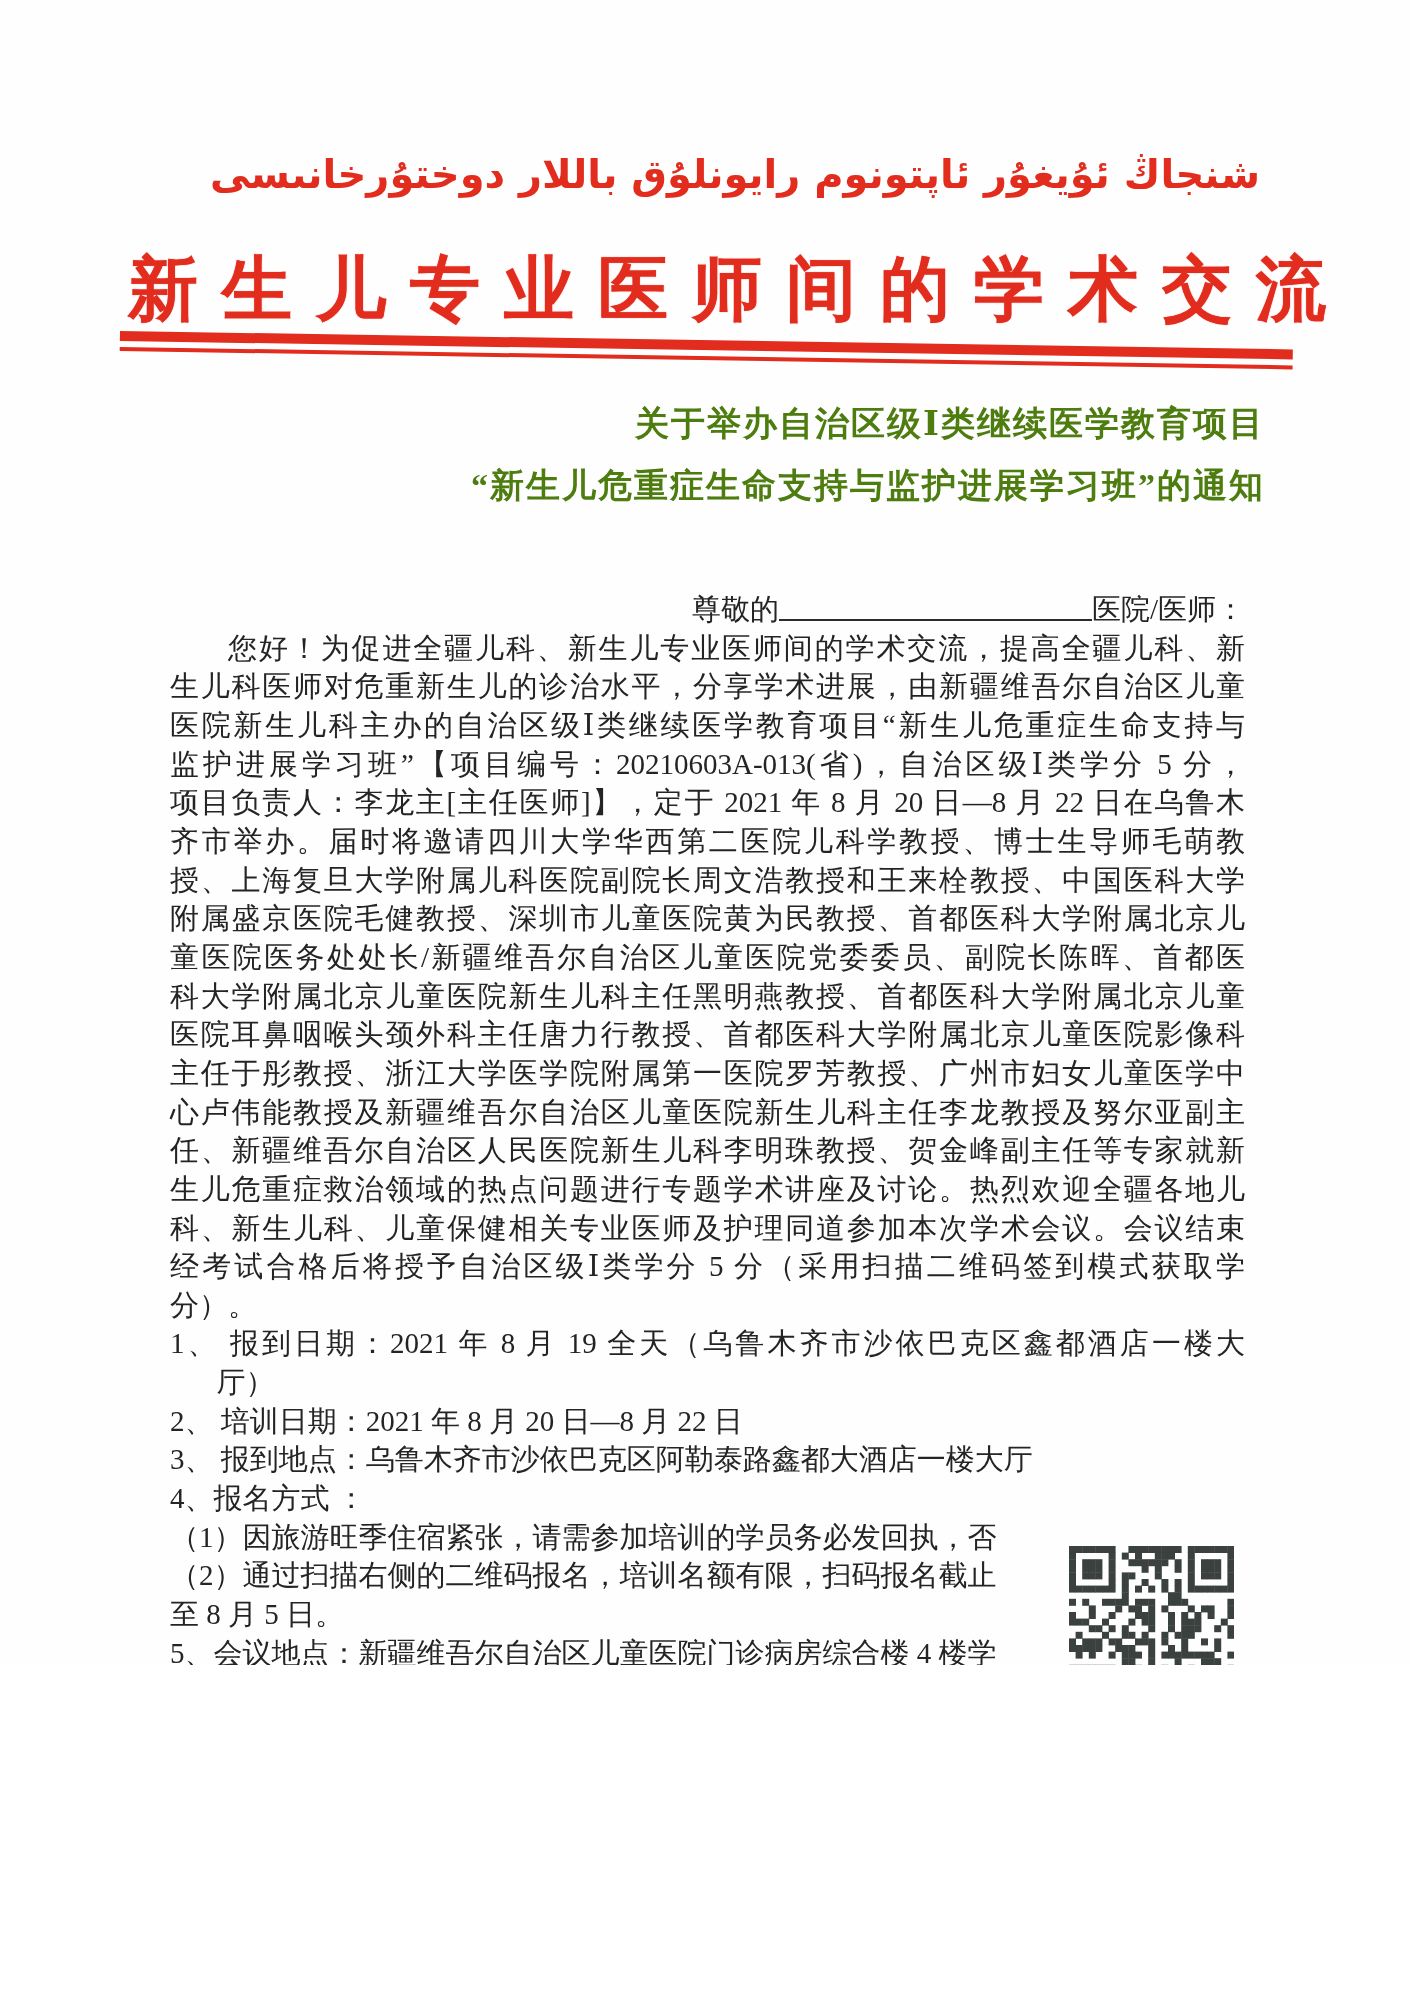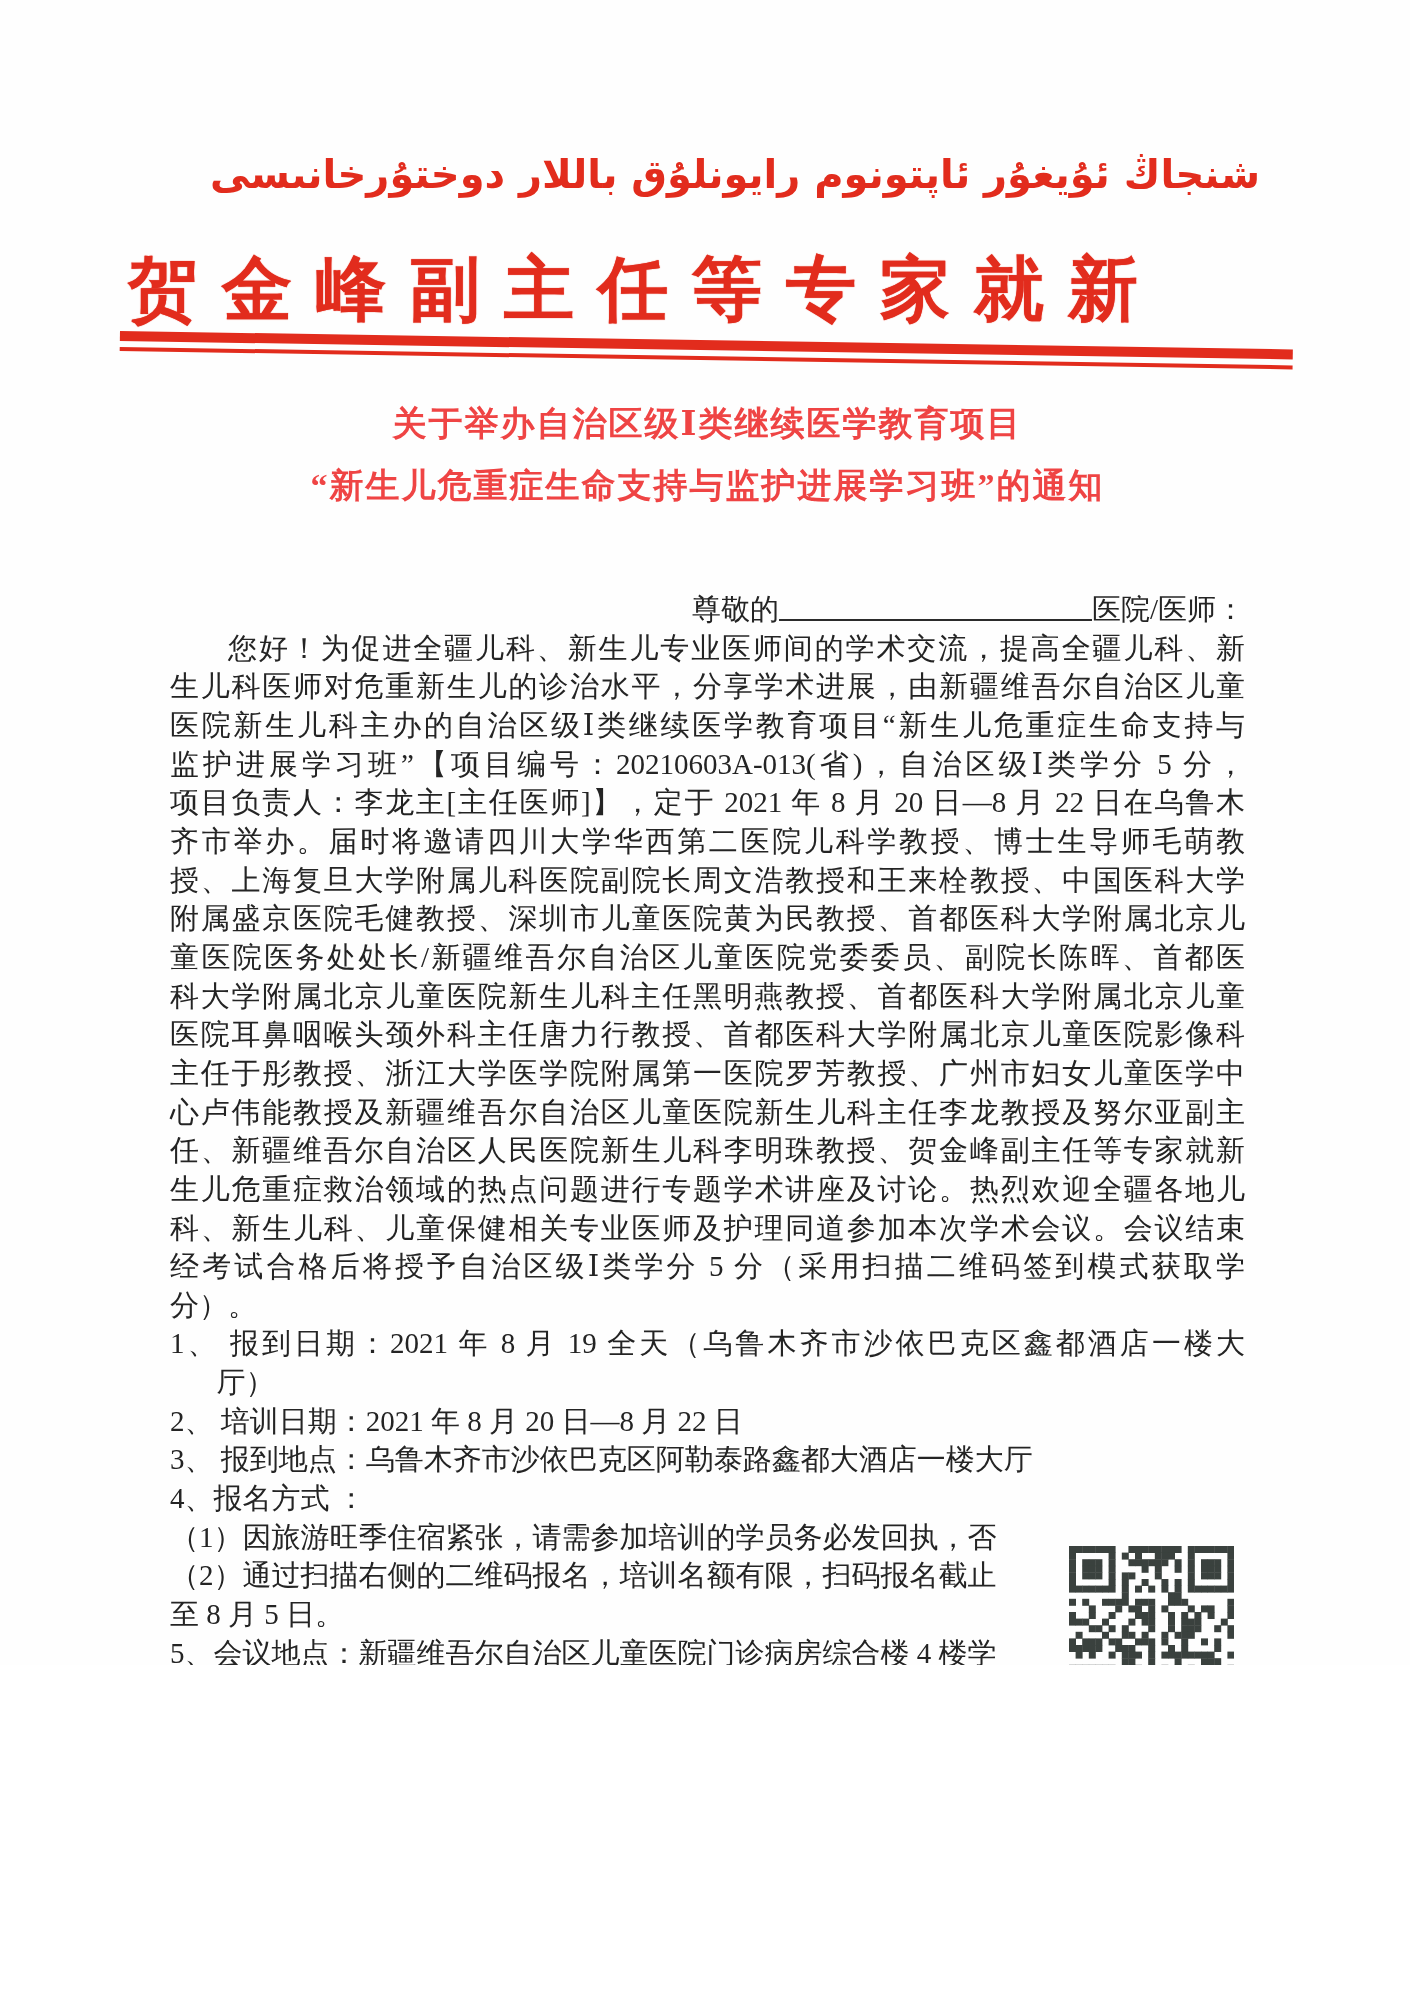--- a/index.html
+++ b/index.html
@@ -19,22 +19,23 @@
     font-size:70px;line-height:84px;font-weight:bold;letter-spacing:24px;
     color:#e22c1d;text-shadow:0 0 1px #e22c1d;
   }
   .header-rule{position:absolute;top:331px;left:120px;width:1173px;transform:rotate(0.9deg);transform-origin:left top;}
   .header-rule .thick{height:10px;background:#e22c1d;}
   .header-rule .gap{height:6px;}
   .header-rule .thin{height:4px;background:#e22c1d;}
   
   .doc-title{position:absolute;top:402px;left:150px;width:1115px;text-align:center;}
   .doc-title .t1,.doc-title .t2{
-    font-size:34px;font-weight:bold;line-height:44px;color:#ef4444;
+    font-size:34px;font-weight:bold;line-height:44px;color:#4d7c0f;
     letter-spacing:2px;
+    text-align:right;
   }
   .doc-title .t2{margin-top:18px;}
   
   .body-lines{
     position:absolute;top:588px;left:170px;width:1075px;
     font-size:29px;line-height:38.65px;color:#242424;
   }
   .salutation{white-space:nowrap;text-align:right;}
   .salutation .blank{
     display:inline-block;width:313px;height:1em;
@@ -58,21 +59,21 @@
     position:absolute;top:1906px;left:985px;white-space:pre;
     font-size:44px;line-height:52px;color:#3a3a3a;letter-spacing:3px;
   }
 </style>
 </head>
 <body>
 
 <div class="page">
 
   <div class="uyghur-name">شنجاڭ ئۇيغۇر ئاپتونوم رايونلۇق باللار دوختۇرخانىسى</div>
-  <div class="hospital-name">贺金峰副主任等专家就新</div>
+  <div class="hospital-name">新生儿专业医师间的学术交流</div>
 
   <div class="header-rule">
     <div class="thick"></div>
     <div class="gap"></div>
     <div class="thin"></div>
   </div>
 
   <div class="doc-title">
     <div class="t1">关于举办自治区级Ⅰ类继续医学教育项目</div>
     <div class="t2">“新生儿危重症生命支持与监护进展学习班”的通知</div>

